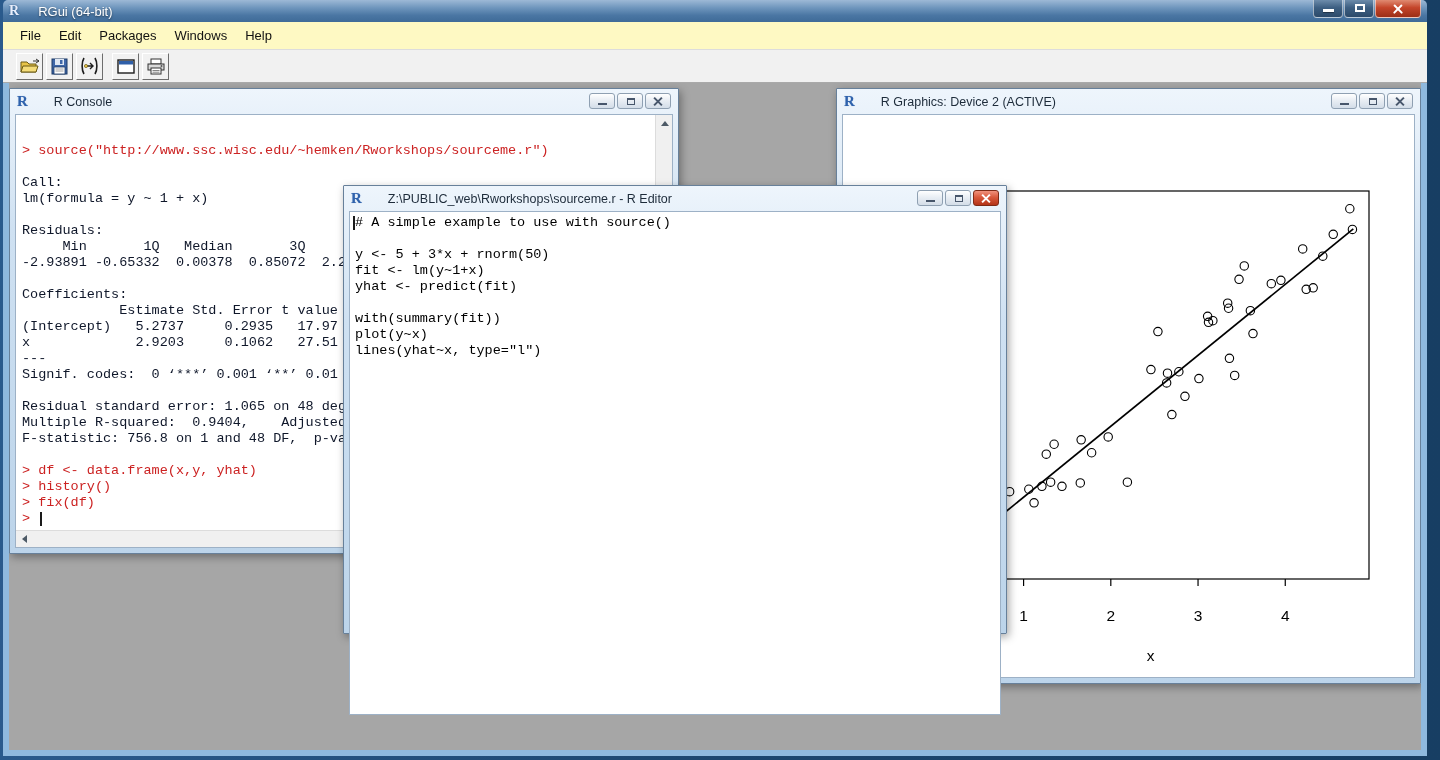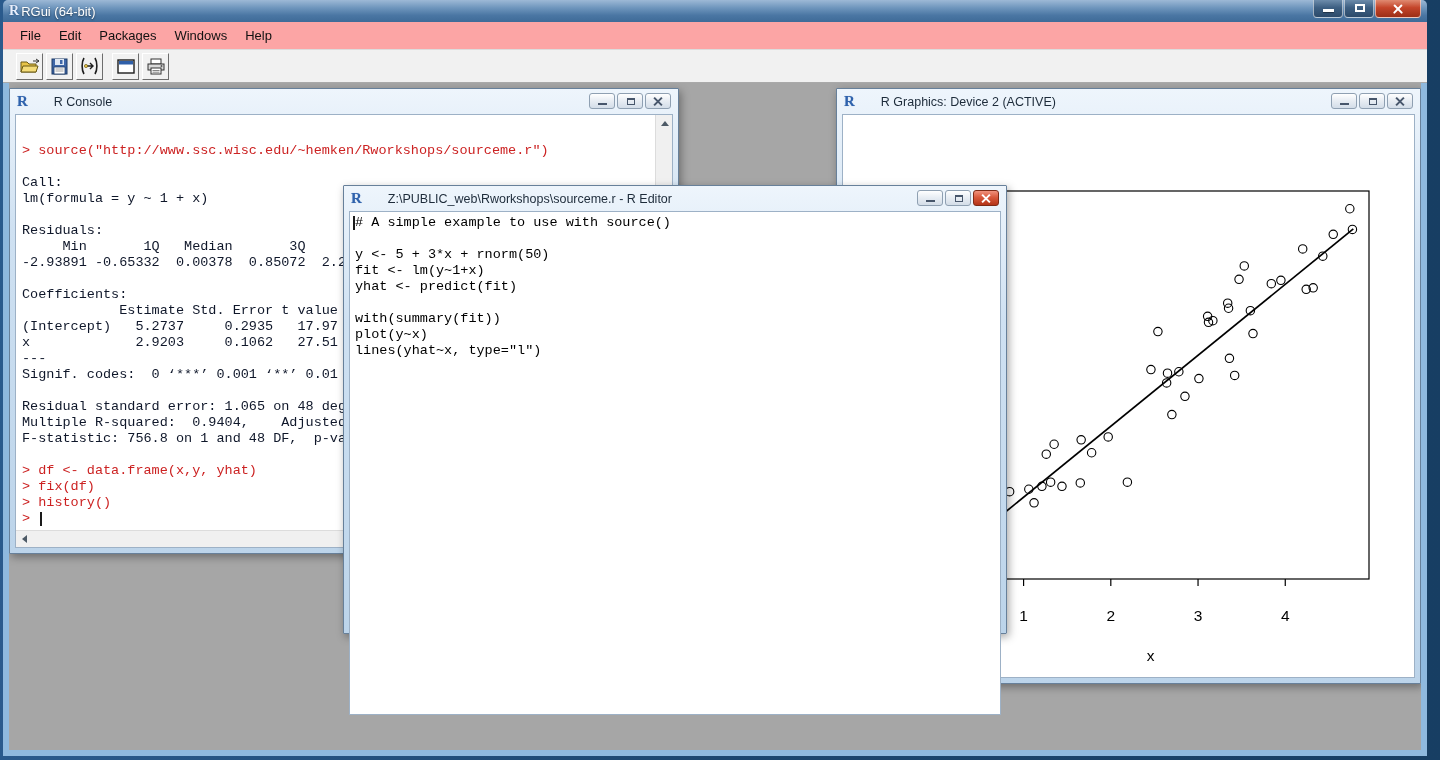--- a/index.html
+++ b/index.html
@@ -7,36 +7,36 @@
   body { background:linear-gradient(90deg,#2a5a8c 0%,#1c466f 50%,#173e63 100%); }
 
   .app { position:absolute; left:3px; top:0; right:13px; bottom:4px; display:flex; flex-direction:column; }
 
   
   .titlebar {
     height:22px; flex:0 0 22px; display:flex; align-items:center; padding-left:6px;
     background:linear-gradient(180deg,#9db9d6 0%,#6f96bd 35%,#4a76a3 70%,#3f6b98 100%);
     border-radius:5px 5px 0 0; position:relative;
   }
-  .app-title { color:#fff; font-size:13px; margin-left:2px; text-shadow:0 1px 2px rgba(0,0,0,.5); }
+  .app-title { color:#fff; font-size:13px; margin-left:19px; text-shadow:0 1px 2px rgba(0,0,0,.5); }
   .r-logo { font-family:"Liberation Serif",serif; font-weight:bold; font-size:14px; color:#e8eefb;
     text-shadow:0 0 2px #1d4b7e; line-height:14px; }
   .main-controls { position:absolute; right:6px; top:0; display:flex; }
   .mbtn { width:30px; height:18px; border:1px solid rgba(255,255,255,.55); border-top:none;
     background:linear-gradient(180deg,#6d8cab 0%,#3d5f82 45%,#2c4a6a 100%);
     border-radius:0 0 4px 4px; margin-left:1px; position:relative; }
   .mbtn.close { width:46px; background:linear-gradient(180deg,#e08a71 0%,#c4452a 45%,#9c2e16 100%); }
   .glyph-min { position:absolute; left:9px; bottom:5px; width:11px; height:3px; background:#fff; box-shadow:0 1px 1px rgba(0,0,0,.4);}
   .glyph-max { position:absolute; left:10px; top:4px; width:10px; height:8px; border:2px solid #fff; }
   .glyph-x { position:absolute; left:50%; top:50%; width:14px; height:14px; transform:translate(-50%,-50%); }
   .glyph-x::before,.glyph-x::after { content:''; position:absolute; left:1px; top:6px; width:12px; height:2.4px; background:#fff; border-radius:1px;}
   .glyph-x::before { transform:rotate(45deg);} .glyph-x::after { transform:rotate(-45deg);}
 
   
-  .menubar { height:28px; flex:0 0 28px; background:#fca5a5; border-bottom:1px solid #dcdcdc;
+  .menubar { height:28px; flex:0 0 28px; background:#fef9c3; border-bottom:1px solid #dcdcdc;
     display:flex; align-items:center; padding-left:8px; }
   .menu-item { font-size:13px; color:#111; padding:4px 9px; }
   .toolbar { height:33px; flex:0 0 33px; background:#f1f1f1; border-bottom:1px solid #a9a9a9;
     display:flex; align-items:center; padding-left:13px; }
   .tbtn { width:27px; height:27px; background:#f1f1f1; border:1px solid; border-color:#ffffff #6d6d6d #6d6d6d #ffffff;
     display:flex; align-items:center; justify-content:center; margin-right:3px; }
   .tbtn.gap { margin-left:6px; }
 
   
   .mdi { position:relative; flex:1 1 auto; background:#a6a6a6; border:6px solid #8fb9de; border-top:none; overflow:hidden; }
@@ -194,22 +194,22 @@
           <div class="cline" data-type="output">(Intercept)   5.2737     0.2935   17.97</div>
           <div class="cline" data-type="output">x             2.9203     0.1062   27.51</div>
           <div class="cline" data-type="output">---</div>
           <div class="cline" data-type="output">Signif. codes:  0 ‘***’ 0.001 ‘**’ 0.01</div>
           <div class="cline" data-type="output"></div>
           <div class="cline" data-type="output">Residual standard error: 1.065 on 48 deg</div>
           <div class="cline" data-type="output">Multiple R-squared:  0.9404,    Adjusted</div>
           <div class="cline" data-type="output">F-statistic: 756.8 on 1 and 48 DF,  p-va</div>
           <div class="cline" data-type="output"></div>
           <div class="cline" data-type="input">&gt; df &lt;- data.frame(x,y, yhat)</div>
+          <div class="cline" data-type="input">&gt; history()</div>
           <div class="cline" data-type="input">&gt; fix(df)</div>
-          <div class="cline" data-type="input">&gt; history()</div>
           <div class="cline" data-type="input">&gt; </div>
           <div class="caret" style="left:24px; top:397px; height:14px;"></div>
         </div>
         <div class="vscroll">
           <div class="sb-btn">
               <span class="tri-up"></span>
             </div>
         </div>
         <div class="hscroll">
           <div class="sb-btn">

